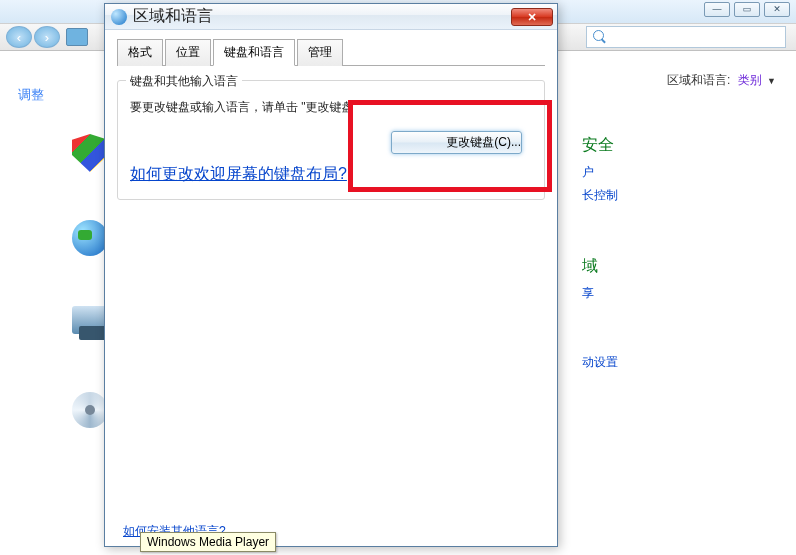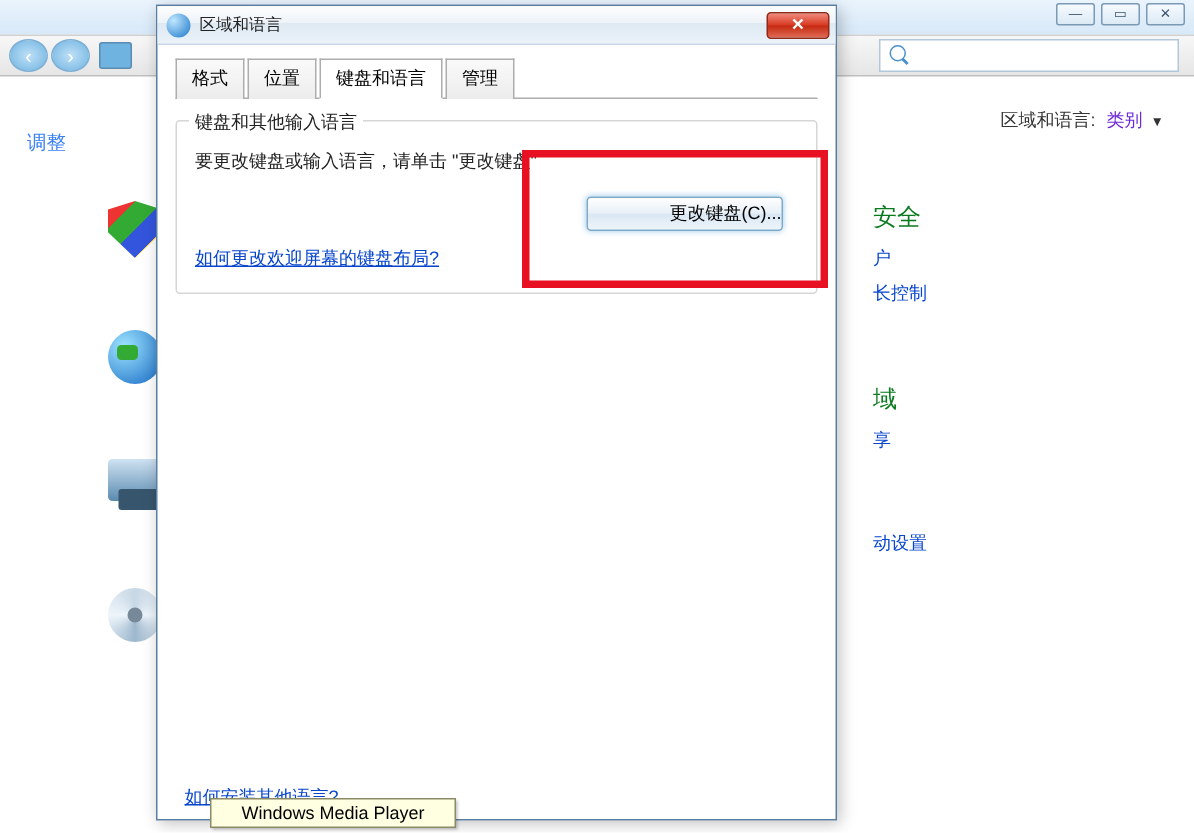--- a/index.html
+++ b/index.html
@@ -39,41 +39,41 @@
     .view-row .val { color: #6d28d9; margin-left: 4px; }
     .view-row .tri { font-size: 9px; margin-left: 2px; }
     .cat-head { color: #0a7a1e; font-size: 16px; margin-bottom: 8px; padding-left: 0; }
     .cat-link { color: #0645cc; font-size: 12px; margin-bottom: 6px; cursor: default; }
     .cat-block { margin-bottom: 52px; }
 
     
     .dialog { position: absolute; left: 104px; top: 3px; width: 454px; height: 544px; background: #fff; border: 1px solid #5a7ea1; box-shadow: 2px 2px 10px rgba(0,0,0,0.25); }
     .dlg-titlebar { height: 26px; background: linear-gradient(#fdfdfe,#eef3f8 45%,#dfe9f2 46%,#eaf2fa); border-bottom: 1px solid #c8d6e5; display:flex; align-items:center; padding: 0 2px 0 6px; }
     .dlg-icon { width: 16px; height: 16px; border-radius: 50%; background: radial-gradient(circle at 30% 30%,#bfe7ff,#1a76c9); margin-right: 6px; }
-    .dlg-title { font-size: 11px; color: #222; flex: 1; }
+    .dlg-title { font-size: 16px; color: #222; flex: 1; }
     .dlg-close { width: 42px; height: 18px; border-radius: 3px; background: linear-gradient(#f08a7c,#d83b23 48%,#c52a12 52%,#e06a54); border: 1px solid #8f2a1a; color: #fff; text-align: center; font-size: 11px; line-height: 16px; font-weight: bold; cursor: default; margin-right: 2px; }
 
     .dlg-body { position: relative; padding: 8px 12px; height: calc(100% - 26px); }
     .tabstrip { display:flex; border-bottom: 1px solid #adadad; margin-bottom: 14px; }
     .tab { padding: 4px 10px; font-size: 12px; border: 1px solid #adadad; border-bottom: none; background: linear-gradient(#fafafa,#ececec); margin-right: 2px; position: relative; top: 1px; cursor: default; text-align: center; }
     .tab.active { background: #fff; border-bottom: 1px solid #fff; }
 
     .group { border: 1px solid #d6d6d6; border-radius: 3px; padding: 10px 12px 14px; position: relative; }
     .group-title { position: absolute; top: -8px; left: 8px; background: #fff; padding: 0 4px; font-size: 12px; color: #222; }
     .group p.instr { font-size: 12px; margin-top: 8px; color: #222; }
 
     .change-btn { position: absolute; right: 22px; top: 50px; width: 131px; height: 23px; border: 1px solid #7da9c9; border-radius: 3px; background: linear-gradient(#fefefe,#e8f0f7 48%,#d9e7f3 52%,#eef5fb); font-size: 12px; cursor: default; box-shadow: 0 0 4px rgba(88,164,222,0.6); text-align: right; }
 
-    .help-link { color: #0645cc; font-size: 12px; text-decoration: underline; margin-top: 48px; display: inline-block; cursor: default; }
+    .help-link { color: #0645cc; font-size: 16px; text-decoration: underline; margin-top: 48px; display: inline-block; cursor: default; }
 
     .highlight-box { position: absolute; left: 348px; top: 100px; width: 204px; height: 92px; border: 5px solid #e81123; pointer-events: none; }
 
     .bottom-link { position: absolute; bottom: 6px; left: 18px; color: #0645cc; text-decoration: underline; font-size: 12px; }
 
-    .tooltip { position: absolute; left: 140px; bottom: 3px; background: #ffffe1; border: 1px solid #8a8a66; padding: 2px 20px; font-size: 12px; box-shadow: 1px 1px 2px rgba(0,0,0,0.25); }
+    .tooltip { position: absolute; left: 140px; bottom: 3px; background: #ffffe1; border: 1px solid #8a8a66; padding: 2px 6px; font-size: 12px; box-shadow: 1px 1px 2px rgba(0,0,0,0.25); }
   </style>
 </head>
 <body>
 
 <div class="bg-titlebar">
   <div class="bg-winbtns">
     <div class="bg-winbtn">—</div>
     <div class="bg-winbtn">▭</div>
     <div class="bg-winbtn">✕</div>
   </div>

